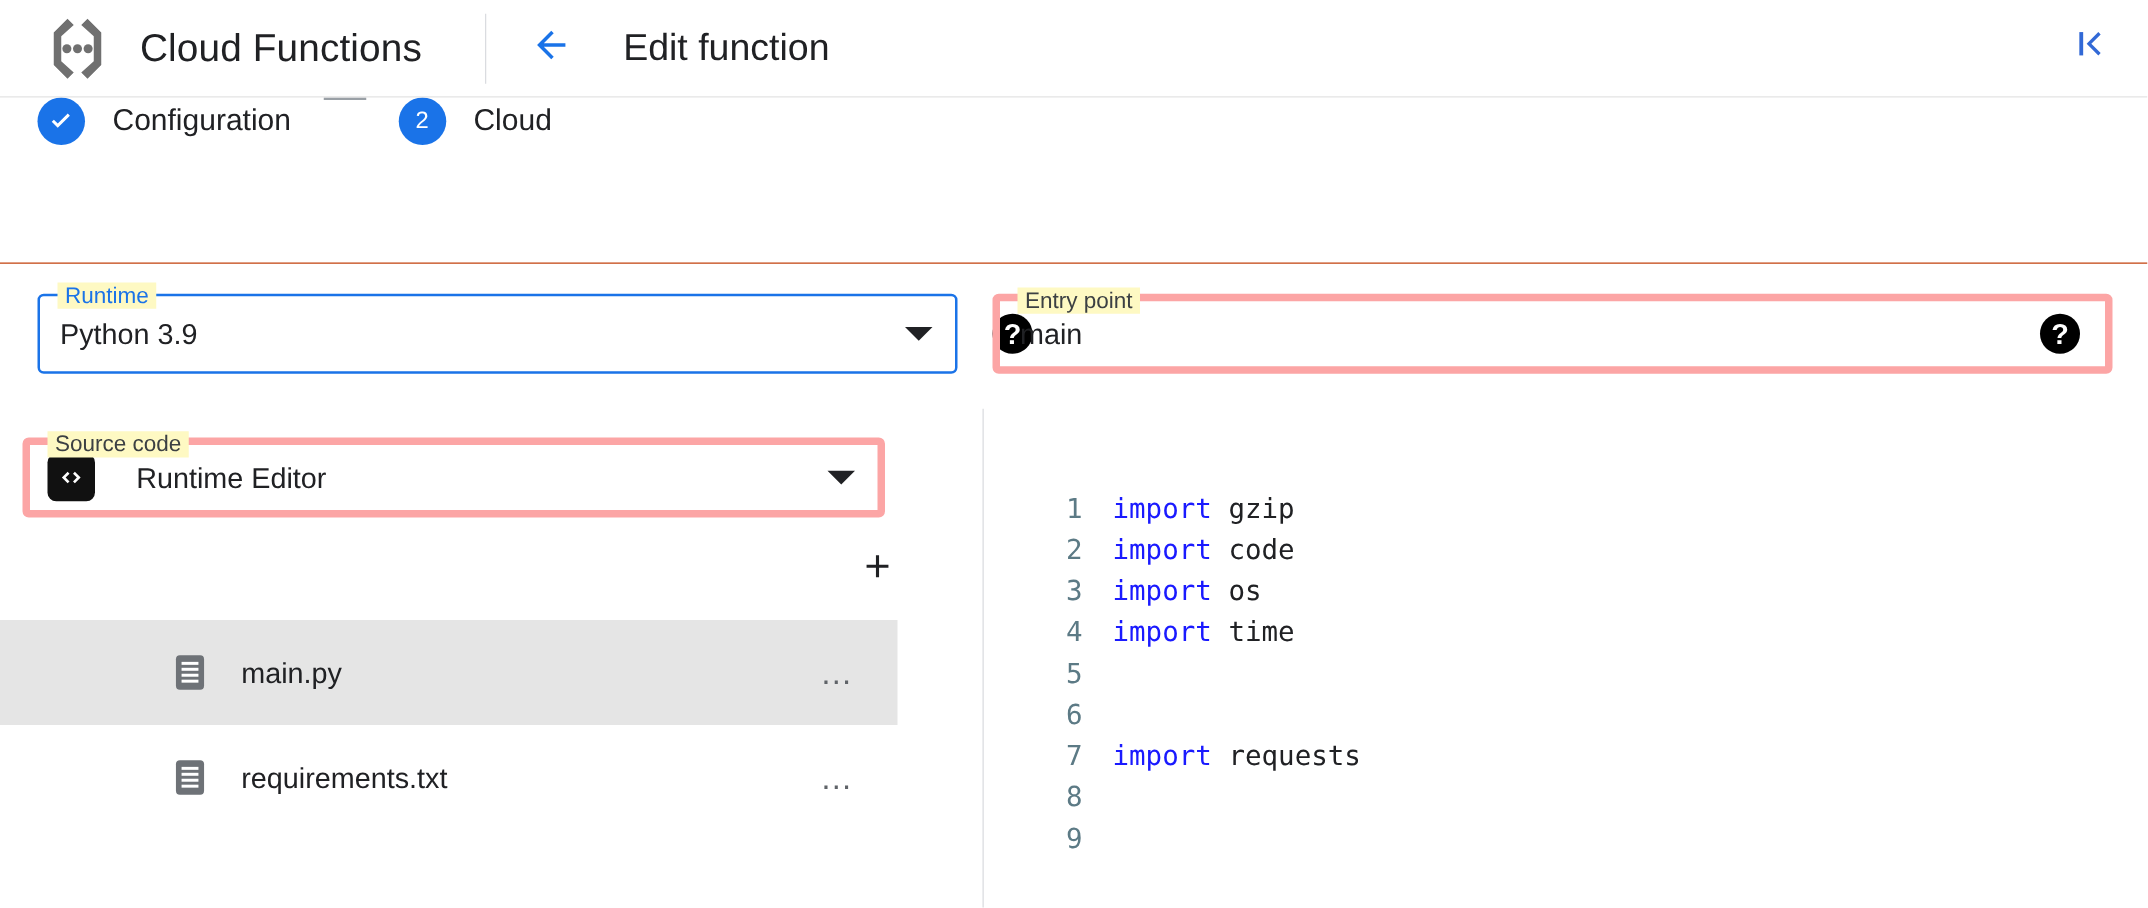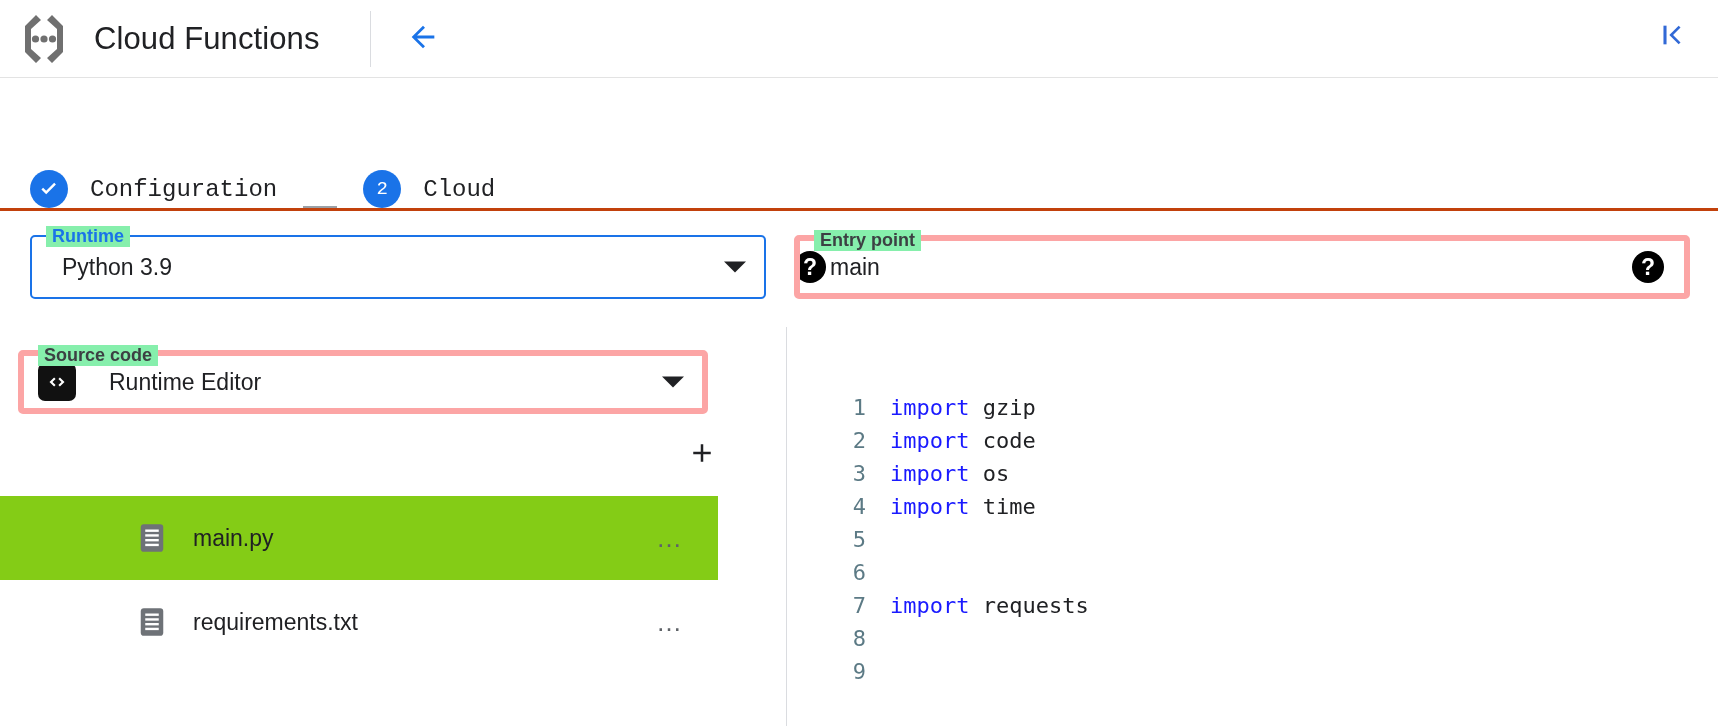--- a/index.html
+++ b/index.html
@@ -21,21 +21,21 @@
     position: relative;
     height: 78px;
     display: flex;
     align-items: center;
     border-bottom: 1px solid #e3e3e3;
     box-sizing: border-box;
   }
   .brand {
     display: flex;
     align-items: center;
-    padding-left: 16px;
+    padding-left: 34px;
     height: 100%;
   }
   .brand-logo {
     width: 56px;
     height: 54px;
     flex: none;
   }
   .brand-title {
     font-size: 31px;
     color: #202124;
@@ -77,25 +77,24 @@
     align-items: center;
     justify-content: center;
     border-radius: 50%;
     cursor: pointer;
   }
 
   
   .stepper {
     height: 133px;
     display: flex;
-    align-items: flex-end;
+    align-items: flex-start;
     padding-left: 30px;
     box-sizing: border-box;
-    border-bottom: 3px solid #c2410c;
-    font-family: Liberation Mono, monospace;
+    border-bottom: 1px solid #c2410c;
   }
   .step {
     display: flex;
     align-items: center;
     cursor: pointer;
   }
   .step-circle {
     width: 38px;
     height: 38px;
     border-radius: 50%;
@@ -146,34 +145,34 @@
     display: flex;
     align-items: center;
   }
   .field.focused {
     border: 2px solid #1a73e8;
   }
   .field-legend {
     position: absolute;
     top: -11px;
     left: 14px;
-    background: #86efac;
+    background: #fef9c3;
     padding: 0 6px;
     font-size: 18px;
     color: #3c4043;
-    font-weight: bold;
+    font-weight: normal;
     white-space: nowrap;
   }
   .field.focused .field-legend {
     color: #1a73e8;
   }
   .field-value {
     font-size: 23px;
     color: #202124;
-    padding-left: 30px;
+    padding-left: 16px;
     white-space: nowrap;
   }
   .caret {
     position: absolute;
     right: 18px;
     top: 50%;
     transform: translateY(-50%);
     width: 0;
     height: 0;
     border-left: 11px solid transparent;
@@ -273,21 +272,21 @@
   .file-list { width: 718px; }
   .file-row {
     height: 84px;
     display: flex;
     align-items: center;
     padding-left: 139px;
     padding-right: 30px;
     box-sizing: border-box;
     cursor: pointer;
   }
-  .file-row.selected { background: #84cc16; }
+  .file-row.selected { background: #e5e5e5; }
   .file-icon { width: 26px; height: 30px; flex: none; }
   .file-name {
     font-size: 23px;
     margin-left: 28px;
     color: #202124;
     white-space: nowrap;
   }
   .file-more {
     margin-left: auto;
     font-size: 26px;
@@ -352,20 +351,21 @@
   <div class="appbar-divider"></div>
 
   <div class="back-btn">
     <span>
       <svg viewBox="0 0 24 24" width="34" height="34" aria-hidden="true">
         <path d="M20 11H7.8l5.6-5.6L12 4l-8 8 8 8 1.4-1.4L7.8 13H20v-2z" fill="#1a73e8"></path>
       </svg>
     </span>
   </div>
 
+  <div class="page-title">Edit function</div>
 
   <div class="collapse-btn">
     <span>
       <svg viewBox="0 0 24 24" width="32" height="32" aria-hidden="true">
         <path d="M18.4 17.6 12.8 12l5.6-5.6L17 5l-7 7 7 7 1.4-1.4z" fill="#3269d6"></path>
         <rect x="5.6" y="5" width="2.3" height="14" fill="#3269d6"></rect>
       </svg>
     </span>
   </div>
 </div>

